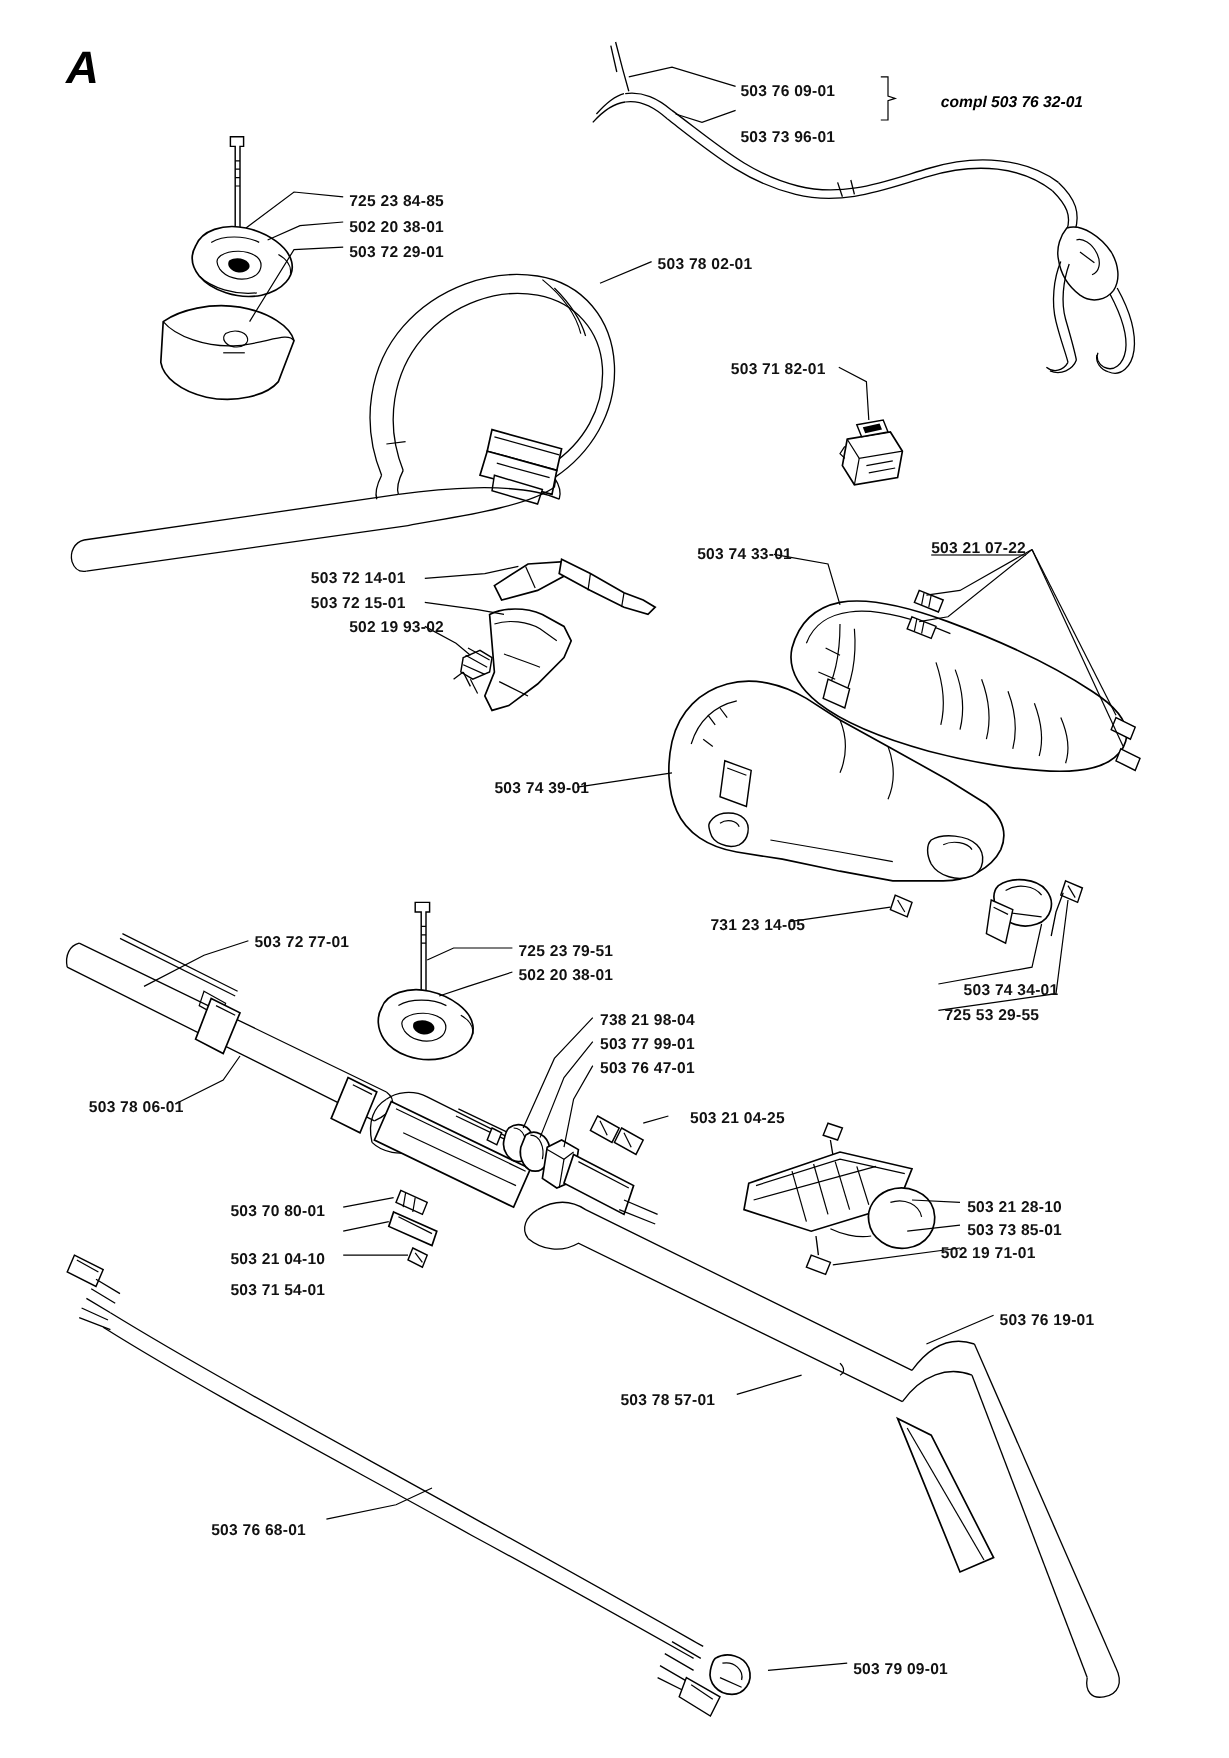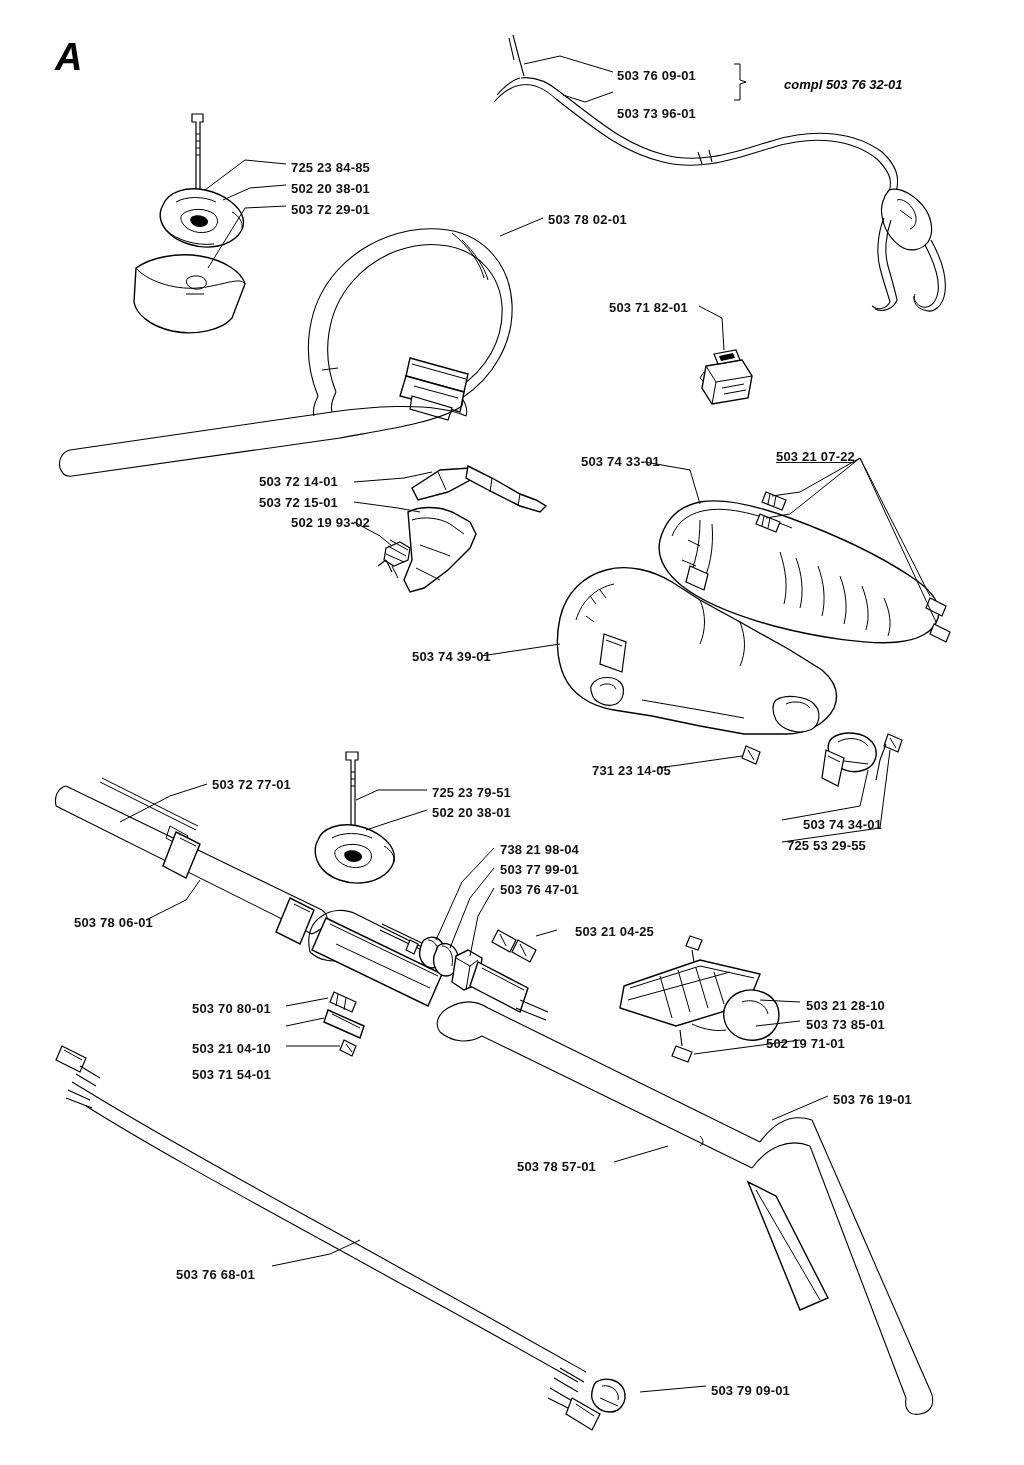--- a/index.html
+++ b/index.html
@@ -412,21 +412,21 @@
       <div class="label" style="left: 212px; top: 778px;">503 72 77-01</div>
       <div class="label" style="left: 432px; top: 786px;">725 23 79-51</div>
       <div class="label" style="left: 432px; top: 806px;">502 20 38-01</div>
       <div class="label" style="left: 500px; top: 843px;">738 21 98-04</div>
       <div class="label" style="left: 500px; top: 863px;">503 77 99-01</div>
       <div class="label" style="left: 500px; top: 883px;">503 76 47-01</div>
       <div class="label" style="left: 74px; top: 916px;">503 78 06-01</div>
       <div class="label" style="left: 563px; top: 925px; margin-left: 12px;">503 21 04-25</div>
       <div class="label" style="left: 806px; top: 999px;">503 21 28-10</div>
       <div class="label" style="left: 806px; top: 1018px;">503 73 85-01</div>
-      <div class="label" style="left: 766px; top: 1037px;">502 19 71-01</div>
+      <div class="label" style="left: 784px; top: 1037px;">502 19 71-01</div>
       <div class="label" style="left: 192px; top: 1002px;">503 70 80-01</div>
       <div class="label" style="left: 192px; top: 1068px; text-align: right;">503 71 54-01</div>
       <div class="label" style="left: 192px; top: 1042px;">503 21 04-10</div>
       <div class="label" style="left: 833px; top: 1093px;">503 76 19-01</div>
       <div class="label" style="left: 517px; top: 1160px;">503 78 57-01</div>
       <div class="label" style="left: 176px; top: 1268px;">503 76 68-01</div>
       <div class="label" style="left: 711px; top: 1384px;">503 79 09-01</div>
     </div>
 
 </div>

